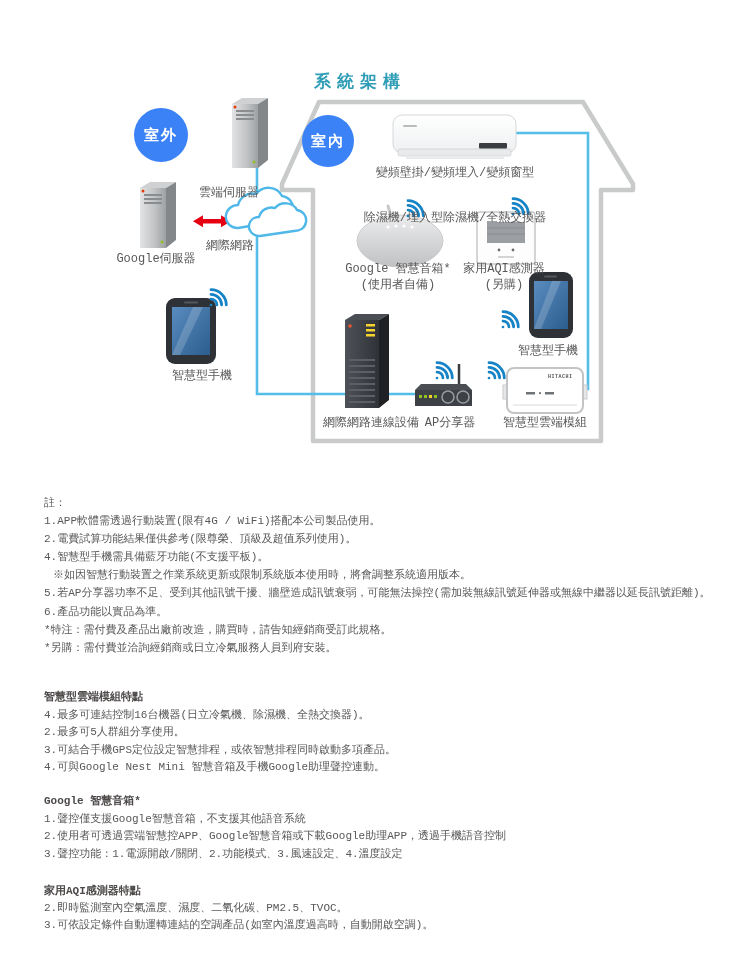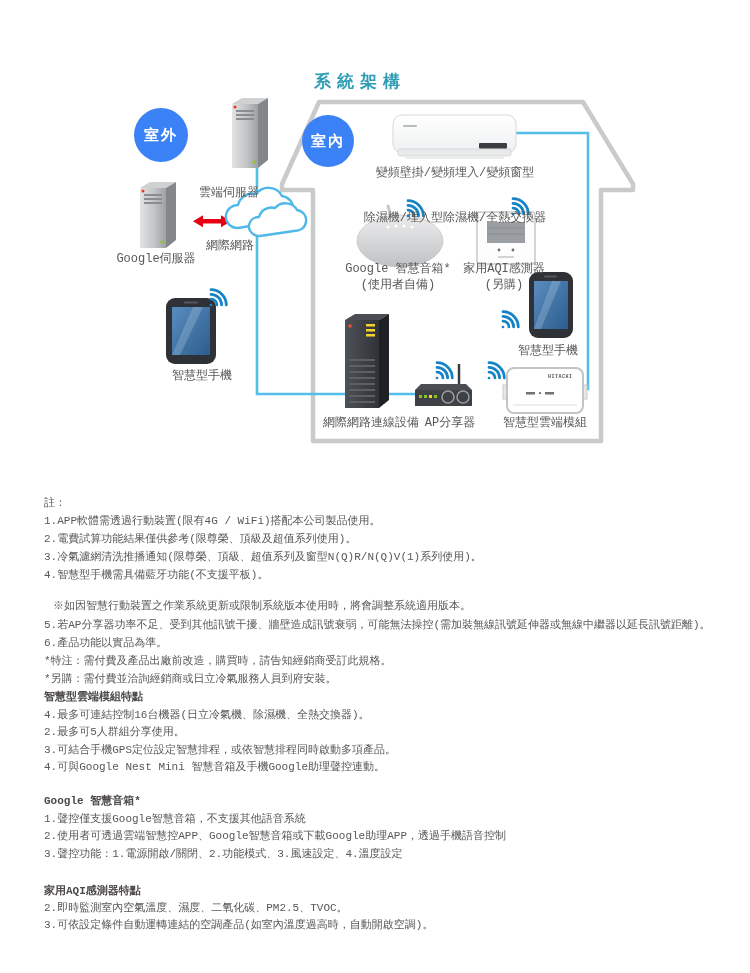--- a/index.html
+++ b/index.html
@@ -9,21 +9,21 @@
          font-size:17px;font-weight:bold;letter-spacing:6px;color:#2F9DB5;white-space:nowrap;}
   .zone-circle{position:absolute;border-radius:50%;background:#3b82f6;color:#fff;
          display:flex;align-items:center;justify-content:center;
          font-size:15px;font-weight:bold;letter-spacing:2px;}
   .dlabel{position:absolute;transform:translateX(-50%);font-size:12px;color:#595757;
           white-space:nowrap;text-align:center;}
   .brand{position:absolute;font-size:5px;font-weight:bold;color:#54565a;letter-spacing:0.5px;}
   .notes{position:absolute;left:44px;top:494px;width:700px;font-size:11px;line-height:18.1px;
          color:#595757;}
   .notes div{white-space:nowrap;}
-  .notes .indent{padding-left:9px;margin-top:13px;}
+  .notes .indent{padding-left:9px;}
   .section{position:absolute;left:44px;width:700px;font-size:11px;line-height:17.5px;color:#595757;}
   .section .hd{font-weight:bold;color:#4C4948;}
   .section div{white-space:nowrap;}
   svg{position:absolute;left:0;top:0;}
 </style>
 </head>
 <body>
 
 <div class="page">
 
@@ -207,21 +207,20 @@
   <div class="dlabel" style="left:548px;top:342px;">智慧型手機</div>
   <div class="dlabel" style="left:371px;top:414px;">網際網路連線設備</div>
   <div class="dlabel" style="left:450px;top:414px;">AP分享器</div>
   <div class="dlabel" style="left:545px;top:414px;">智慧型雲端模組</div>
   <div class="brand" style="left:548px;top:374px;">HITACHI</div>
 
   <div class="notes">
     <div>註：</div>
     <div>1.APP軟體需透過行動裝置(限有4G / WiFi)搭配本公司製品使用。</div>
     <div>2.電費試算功能結果僅供參考(限尊榮、頂級及超值系列使用)。</div>
-    <div>3.冷氣濾網清洗推播通知(限尊榮、頂級、超值系列及窗型N(Q)R/N(Q)V(1)系列使用)。</div>
     <div>4.智慧型手機需具備藍牙功能(不支援平板)。</div>
     <div class="indent">※如因智慧行動裝置之作業系統更新或限制系統版本使用時，將會調整系統適用版本。</div>
     <div>5.若AP分享器功率不足、受到其他訊號干擾、牆壁造成訊號衰弱，可能無法操控(需加裝無線訊號延伸器或無線中繼器以延長訊號距離)。</div>
     <div>6.產品功能以實品為準。</div>
     <div>*特注：需付費及產品出廠前改造，購買時，請告知經銷商受訂此規格。</div>
     <div>*另購：需付費並洽詢經銷商或日立冷氣服務人員到府安裝。</div>
   </div>
 
   <div class="section" style="top:689px;">
     <div class="hd">智慧型雲端模組特點</div>

